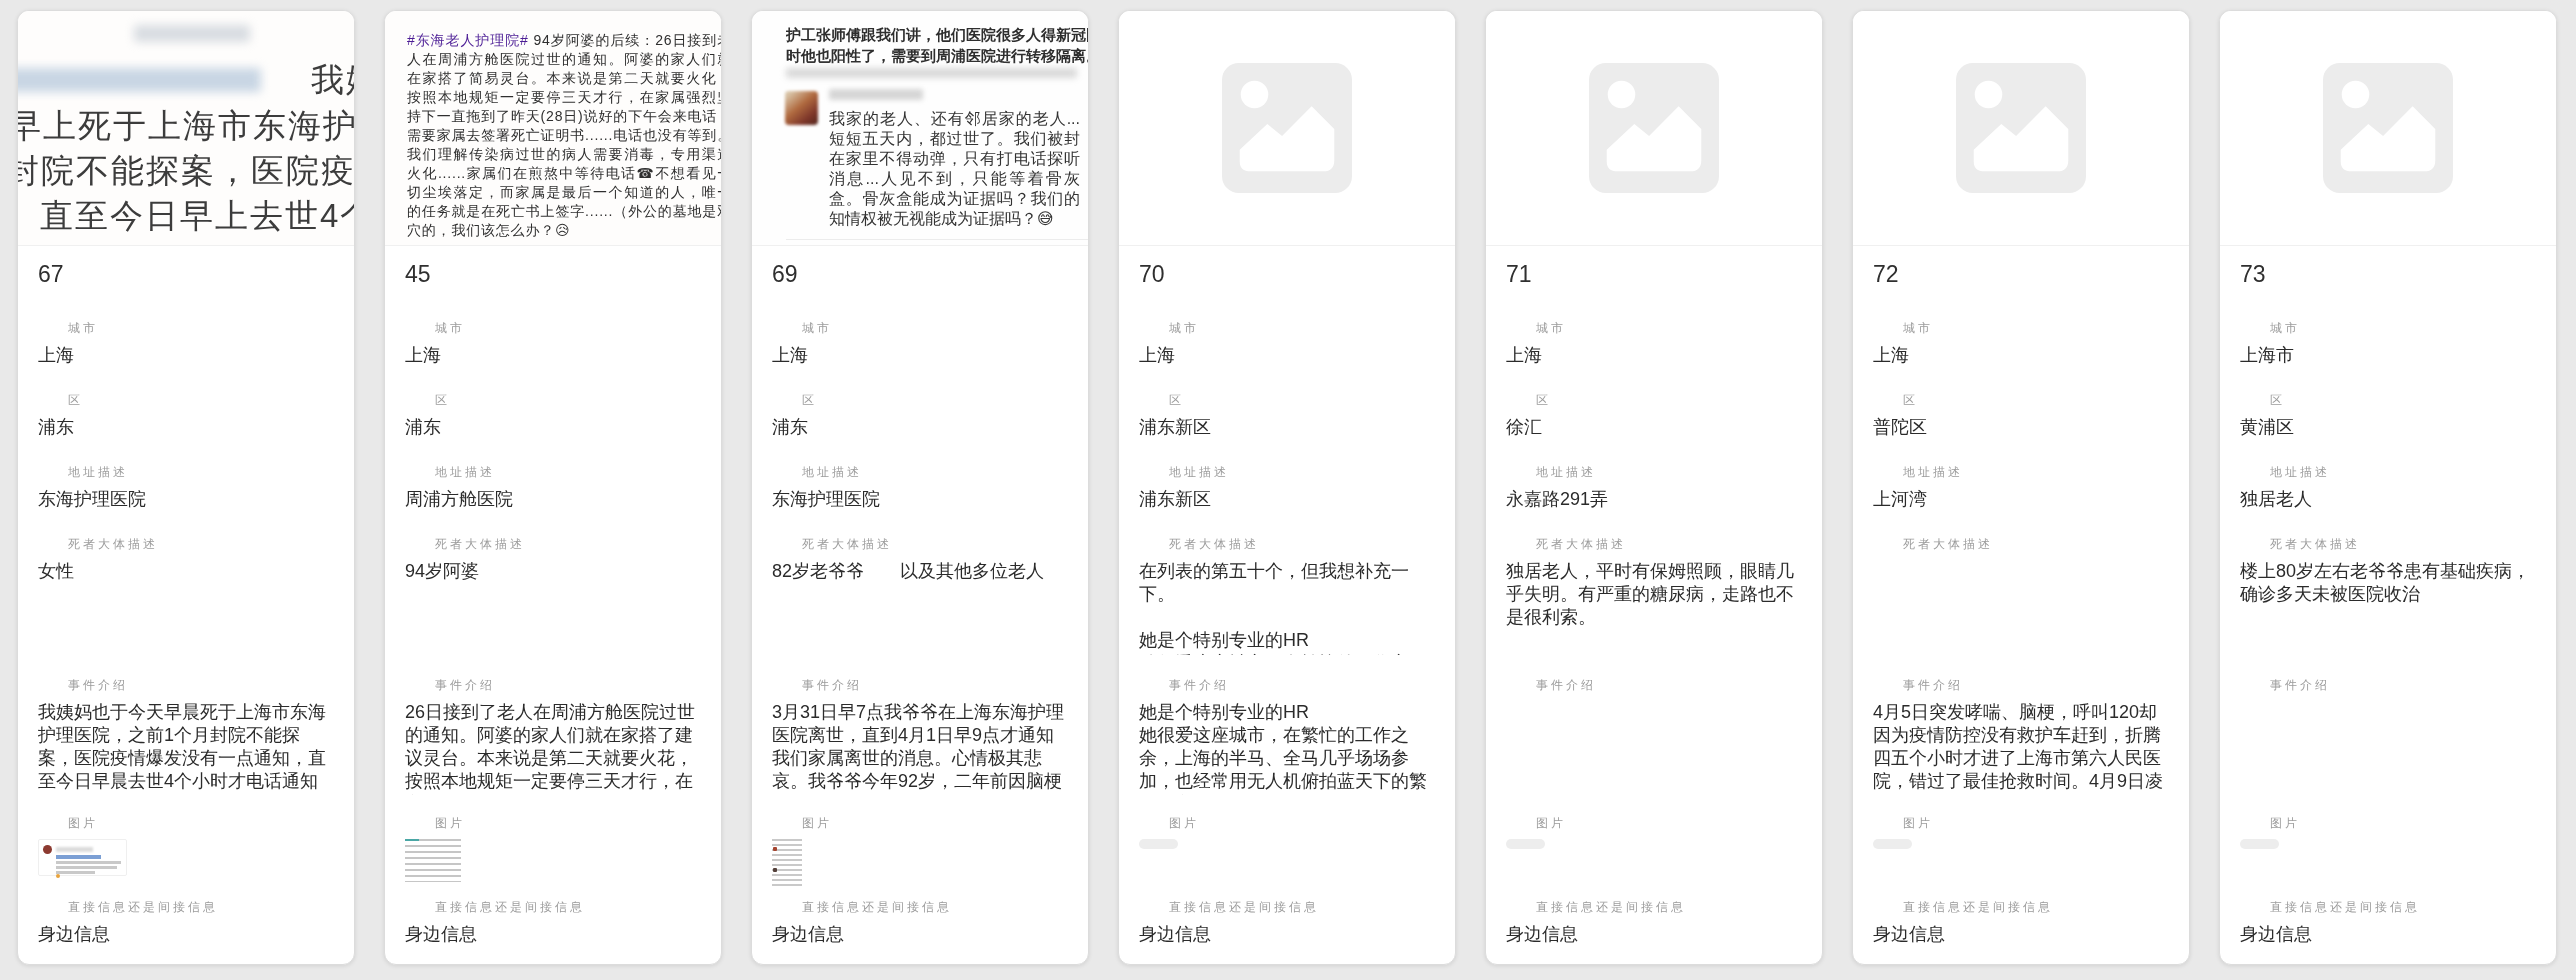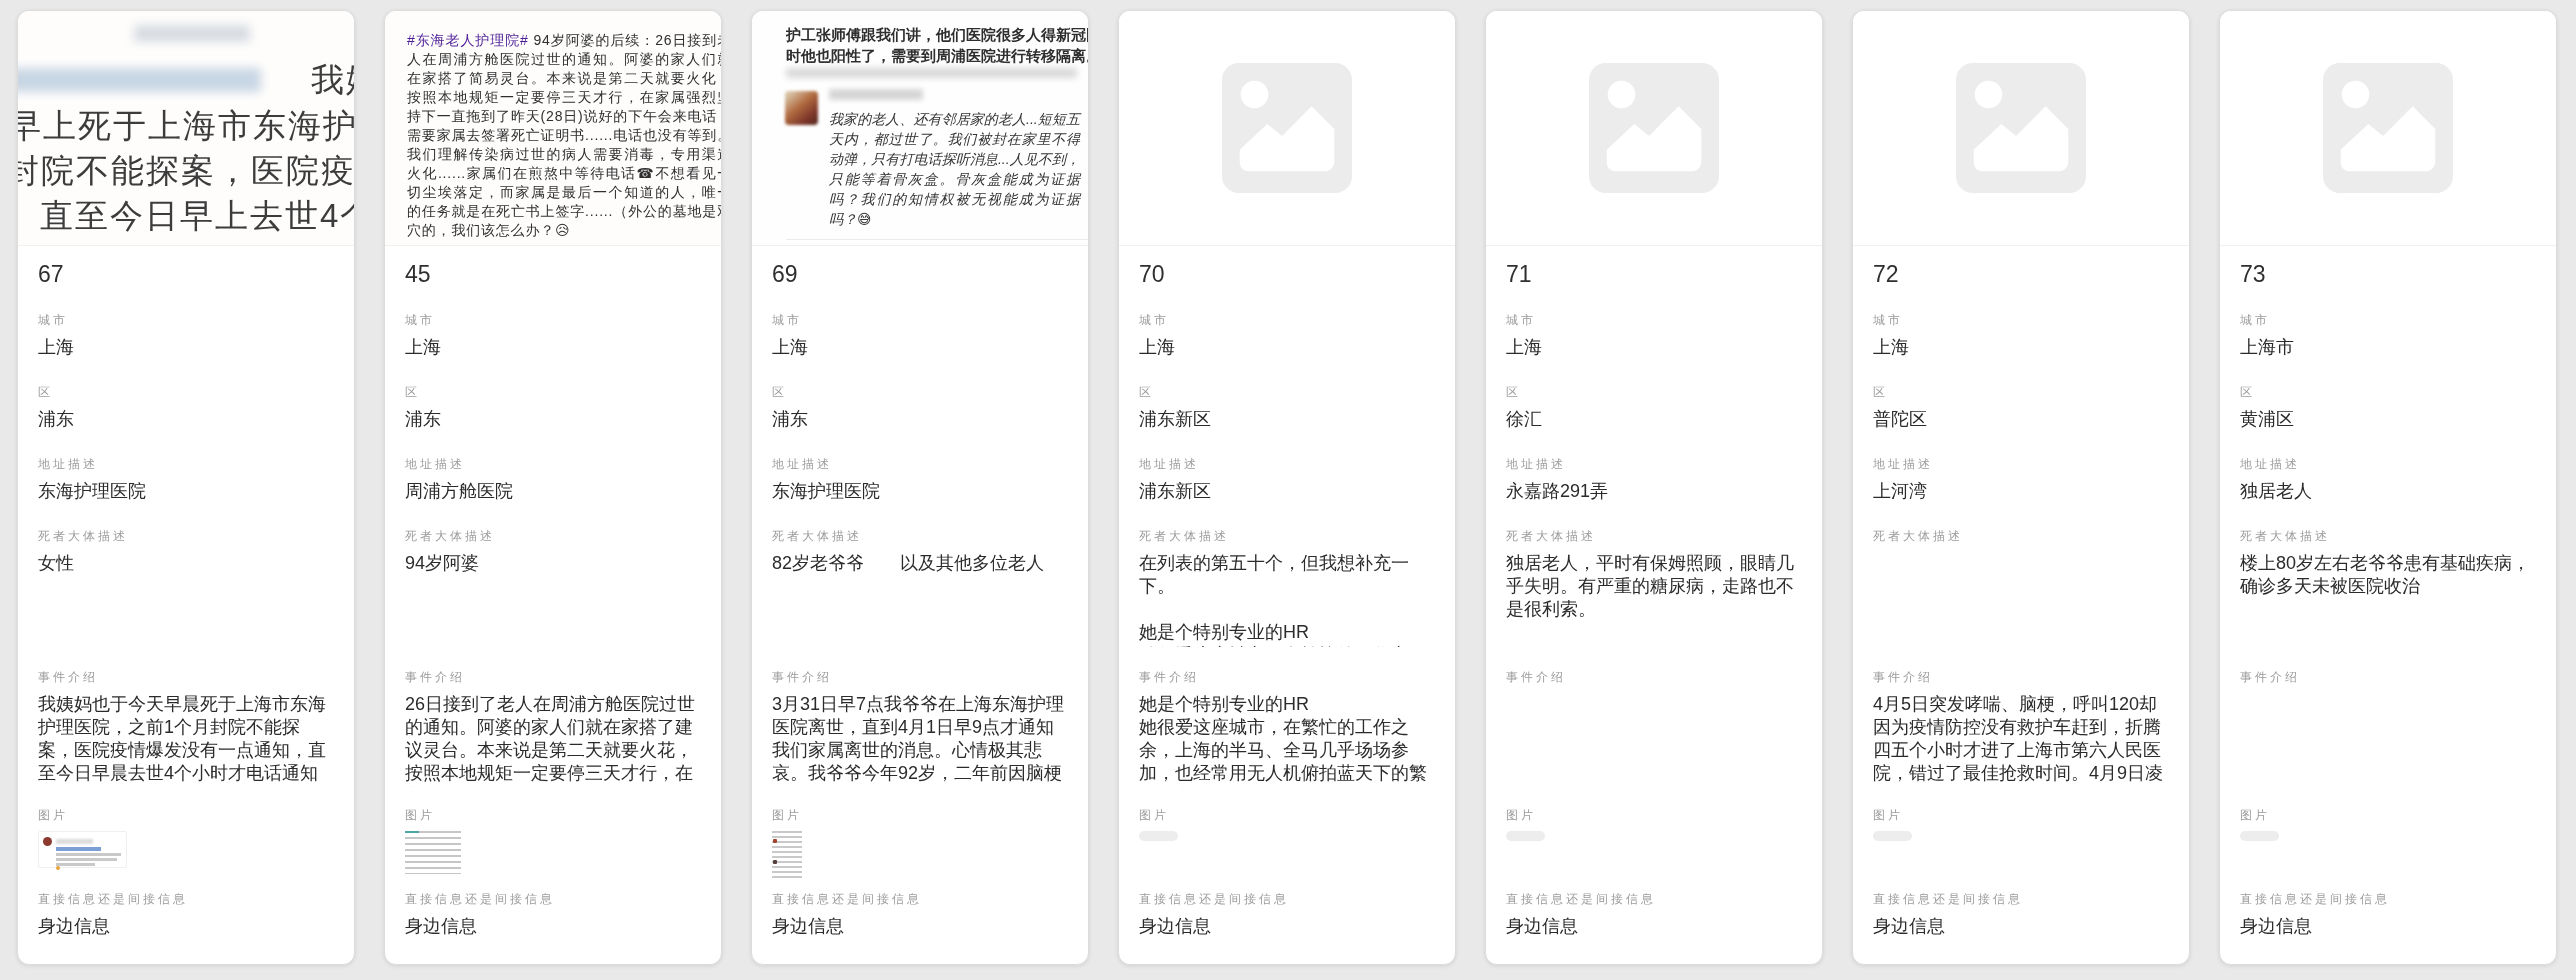--- a/index.html
+++ b/index.html
@@ -33,36 +33,36 @@
   .hashtag { color:#4c1d95; }
   
   .cover-c3 { padding-top:13px; background:#fefefe; }
   .c3-head { margin-left:34px; width:318px; height:41px; overflow:hidden; font-size:15px; font-weight:600; line-height:21px; color:#2e2e2e; }
   .c3-blurline { margin:3px 0 0 34px; width:291px; height:10px; background:#d9d9d9; filter:blur(3px); border-radius:2px; }
   .c3-comment { position:relative; margin-top:11px; padding-left:77px; padding-right:8px; }
   .c3-avatar { position:absolute; left:33px; top:2px; width:33px; height:34px; border-radius:4px; filter:blur(1.5px); }
   .av1 { background:linear-gradient(140deg,#d8c3a6 10%,#b06a3f 45%,#7e372a 75%,#53261d 100%); }
   .av2 { background:linear-gradient(140deg,#9aa0a8 0%,#5a5046 35%,#2e2a28 70%,#171514 100%); }
   .c3-name { width:94px; height:11px; background:#d6d6d6; filter:blur(2.5px); margin:2px 0 9px; border-radius:2px; }
-  .c3-text { font-size:14px; line-height:20px; color:#333; text-align:justify;font-style:italic; }
+  .c3-text { font-size:16px; line-height:20px; color:#333; text-align:justify; }
   .c3-div { height:1px; background:#ececec; margin:10px 0 0 34px; }
   
   .cover-ph { background:#ffffff; }
   .ph-icon { display:block; margin:52px auto 0; }
   
   .body { padding:14px 20px 0; }
-  .num { font-size:23px; line-height:28px; font-weight:500; color:#2f2f2f; margin-bottom:25px; }
+  .num { font-size:23px; line-height:28px; font-weight:500; color:#2f2f2f; margin-bottom:33px; }
   .field { overflow:hidden; }
   .f-simple   { height:72px; }
   .f-deceased { height:141px; }
   .f-event    { height:138px; }
   .f-image    { height:84px; }
   .label {
     font-size:12px; line-height:14px; letter-spacing:3px;
-    color:#9c9c9c; margin-bottom:9px;
+    color:#9c9c9c; margin-bottom:9px;margin-left:30px;
   }
   .value { font-size:18px; line-height:23px; color:#2b2b2b; white-space:pre-line; }
   .f-deceased .value { max-height:95px; overflow:hidden; }
   .f-event   .value { max-height:94px; overflow:hidden; }
   
   .t-weibo { width:89px; height:37px; border:1px solid #efefef; background:#fff; position:relative; border-radius:2px; }
   .tw-av   { position:absolute; left:4px; top:5px;  width:9px;  height:9px; border-radius:50%; background:#8c3a30; }
   .tw-name { position:absolute; left:17px; top:7px; width:37px; height:5px; background:#dcdcdc; filter:blur(1px); }
   .tw-blue { position:absolute; left:17px; top:15px; width:45px; height:4px; background:#7b9fd4; }
   .tw-g1 { position:absolute; left:17px; top:21px; width:65px; height:3px; background:#c9c9c9; }

